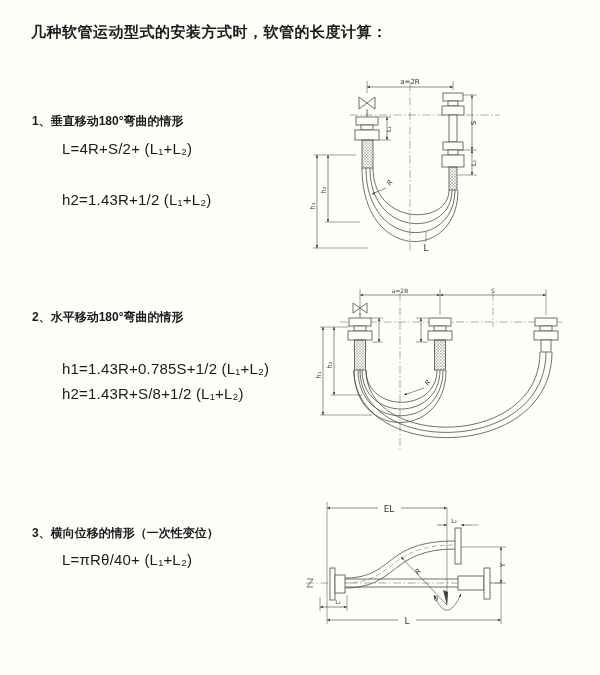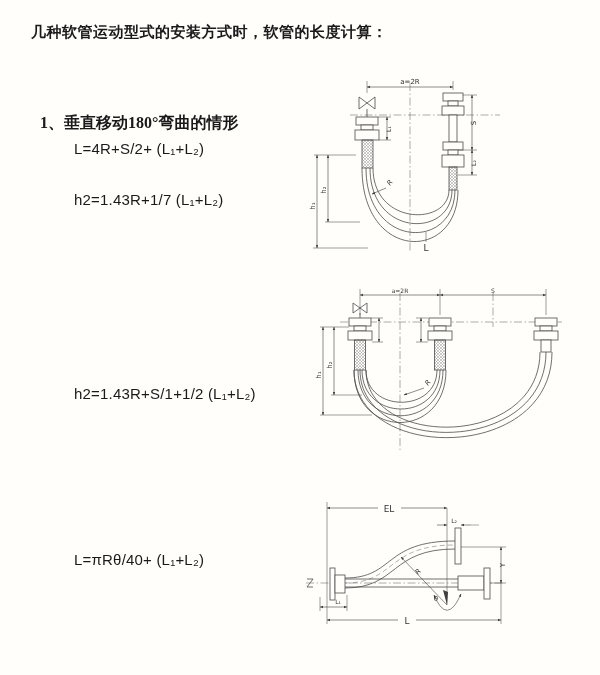--- a/index.html
+++ b/index.html
@@ -6,22 +6,22 @@
   .page{
     position:relative;width:600px;height:675px;background:#fffefa;
     font-family:"Liberation Sans","DejaVu Sans",sans-serif;color:#1a1a1a;
     overflow:hidden;
     text-align:center;
   }
   .doc-title{
     position:absolute;left:31px;top:23px;font-size:15px;font-weight:700;
     letter-spacing:.5px;white-space:nowrap;
   }
-  .sec-heading{position:absolute;left:40px;font-size:16px;font-weight:600;white-space:nowrap;font-family:Liberation Serif, serif;}
-  .formula{position:absolute;left:74px;font-size:15px;font-weight:400;white-space:nowrap;letter-spacing:.2px;}
+  .sec-heading{position:absolute;left:32px;font-size:12px;font-weight:600;white-space:nowrap;}
+  .formula{position:absolute;left:62px;font-size:15px;font-weight:400;white-space:nowrap;letter-spacing:.2px;}
   svg{position:absolute;overflow:visible;}
   svg text{font-family:"DejaVu Sans","Liberation Sans",sans-serif;fill:#333;}
   .geo{stroke:#4b4b4b;stroke-width:.8;fill:none;}
   .geow{stroke:#4b4b4b;stroke-width:.8;fill:#fffefa;}
   .hatchbox{stroke:#4b4b4b;stroke-width:.8;fill:url(#hatch);}
   .dim{stroke:#3f3f3f;stroke-width:.6;fill:none;}
   .ext{stroke:#3f3f3f;stroke-width:.5;fill:none;}
   .cl{stroke:#666;stroke-width:.55;fill:none;stroke-dasharray:8 2.5 1.5 2.5;}
   .hosedash{stroke:#666;stroke-width:.5;fill:none;stroke-dasharray:5 3;}
   .lbl{font-size:7px;}
@@ -44,24 +44,27 @@
       <marker id="arrS" viewBox="0 0 10 10" refX="1" refY="5" markerWidth="5.5" markerHeight="5.5" orient="auto">
         <path d="M10,1.5 L0,5 L10,8.5 z" fill="#3f3f3f"></path>
       </marker>
     </defs>
   </svg>
 
   <div class="doc-title">几种软管运动型式的安装方式时，软管的长度计算：</div>
 
   <div class="sec-heading" style="top:113px">1、垂直移动180°弯曲的情形</div>
   <div class="formula" style="top:140px">L=4R+S/2+ (L₁+L₂)</div>
-  <div class="formula" style="top:191px">h2=1.43R+1/7 (L₁+L₂)</div>
-
-  <div class="formula" style="top:385px">h2=1.43R+S/1+1/2 (L₁+L₂)</div>
-
+  <div class="formula" style="top:191px">h2=1.43R+1/2 (L₁+L₂)</div>
+
+  <div class="sec-heading" style="top:309px">2、水平移动180°弯曲的情形</div>
+  <div class="formula" style="top:360px">h1=1.43R+0.785S+1/2 (L₁+L₂)</div>
+  <div class="formula" style="top:385px">h2=1.43R+S/8+1/2 (L₁+L₂)</div>
+
+  <div class="sec-heading" style="top:525px">3、横向位移的情形（一次性变位）</div>
   <div class="formula" style="top:551px">L=πRθ/40+ (L₁+L₂)</div>
 
   <svg style="left:308px;top:66px" width="292" height="198" viewBox="0 0 292 198">
 
     <line class="cl" x1="102" y1="17" x2="102" y2="186"></line>
     <line class="cl" x1="42" y1="49" x2="192" y2="49"></line>
 
     <g>
       <line class="ext" x1="59" y1="15" x2="59" y2="27"></line>
       <line class="ext" x1="145" y1="15" x2="145" y2="24"></line>

